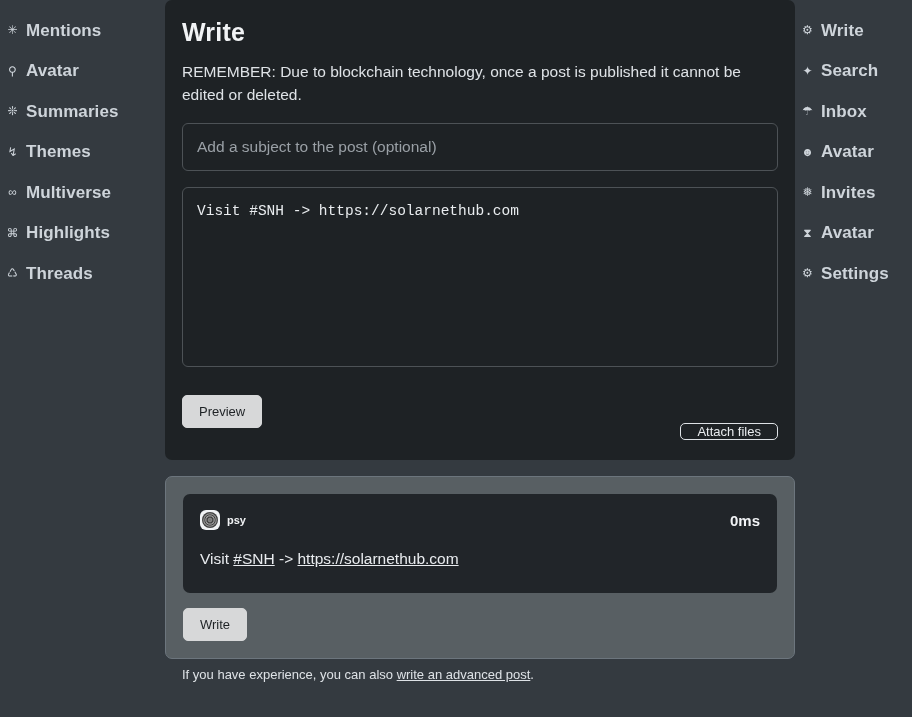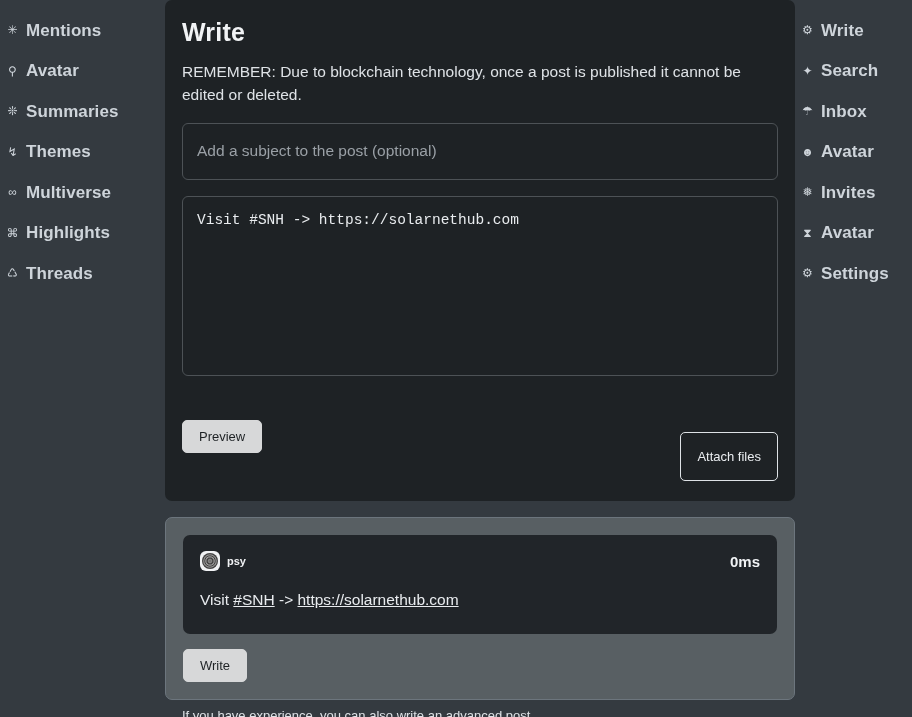--- a/index.html
+++ b/index.html
@@ -91,21 +91,21 @@
     font-size: 15.5px;
     line-height: 1.48;
     color: #dee2e6;
     margin-bottom: 16px;
     max-width: 580px;
   }
 
   .subject-input {
     display: block;
     width: 100%;
-    height: 57px;
+    height: 48px;
     background: transparent;
     border: 1px solid #4d5256;
     border-radius: 6px;
     color: #86efac;
     font-family: "Liberation Sans", sans-serif;
     font-size: 15.5px;
     padding: 0 14px;
     outline: none;
   }
   .subject-input::placeholder { color: #9aa0a6; }
@@ -146,21 +146,21 @@
     line-height: 1.2;
   }
 
   .btn-outline {
     background: transparent;
     color: #e9ecef;
     border: 1px solid #dee2e6;
     border-radius: 5px;
     font-family: "Liberation Sans", sans-serif;
     font-size: 13px;
-    padding: 16px 16px;
+    padding: 0 16px;
     cursor: pointer;
     line-height: 1.2;
     margin-top: 40px;
   }
 
   
   .card-preview {
     background: #585f63;
     border: 1px solid #6c757d;
     border-radius: 7px;

